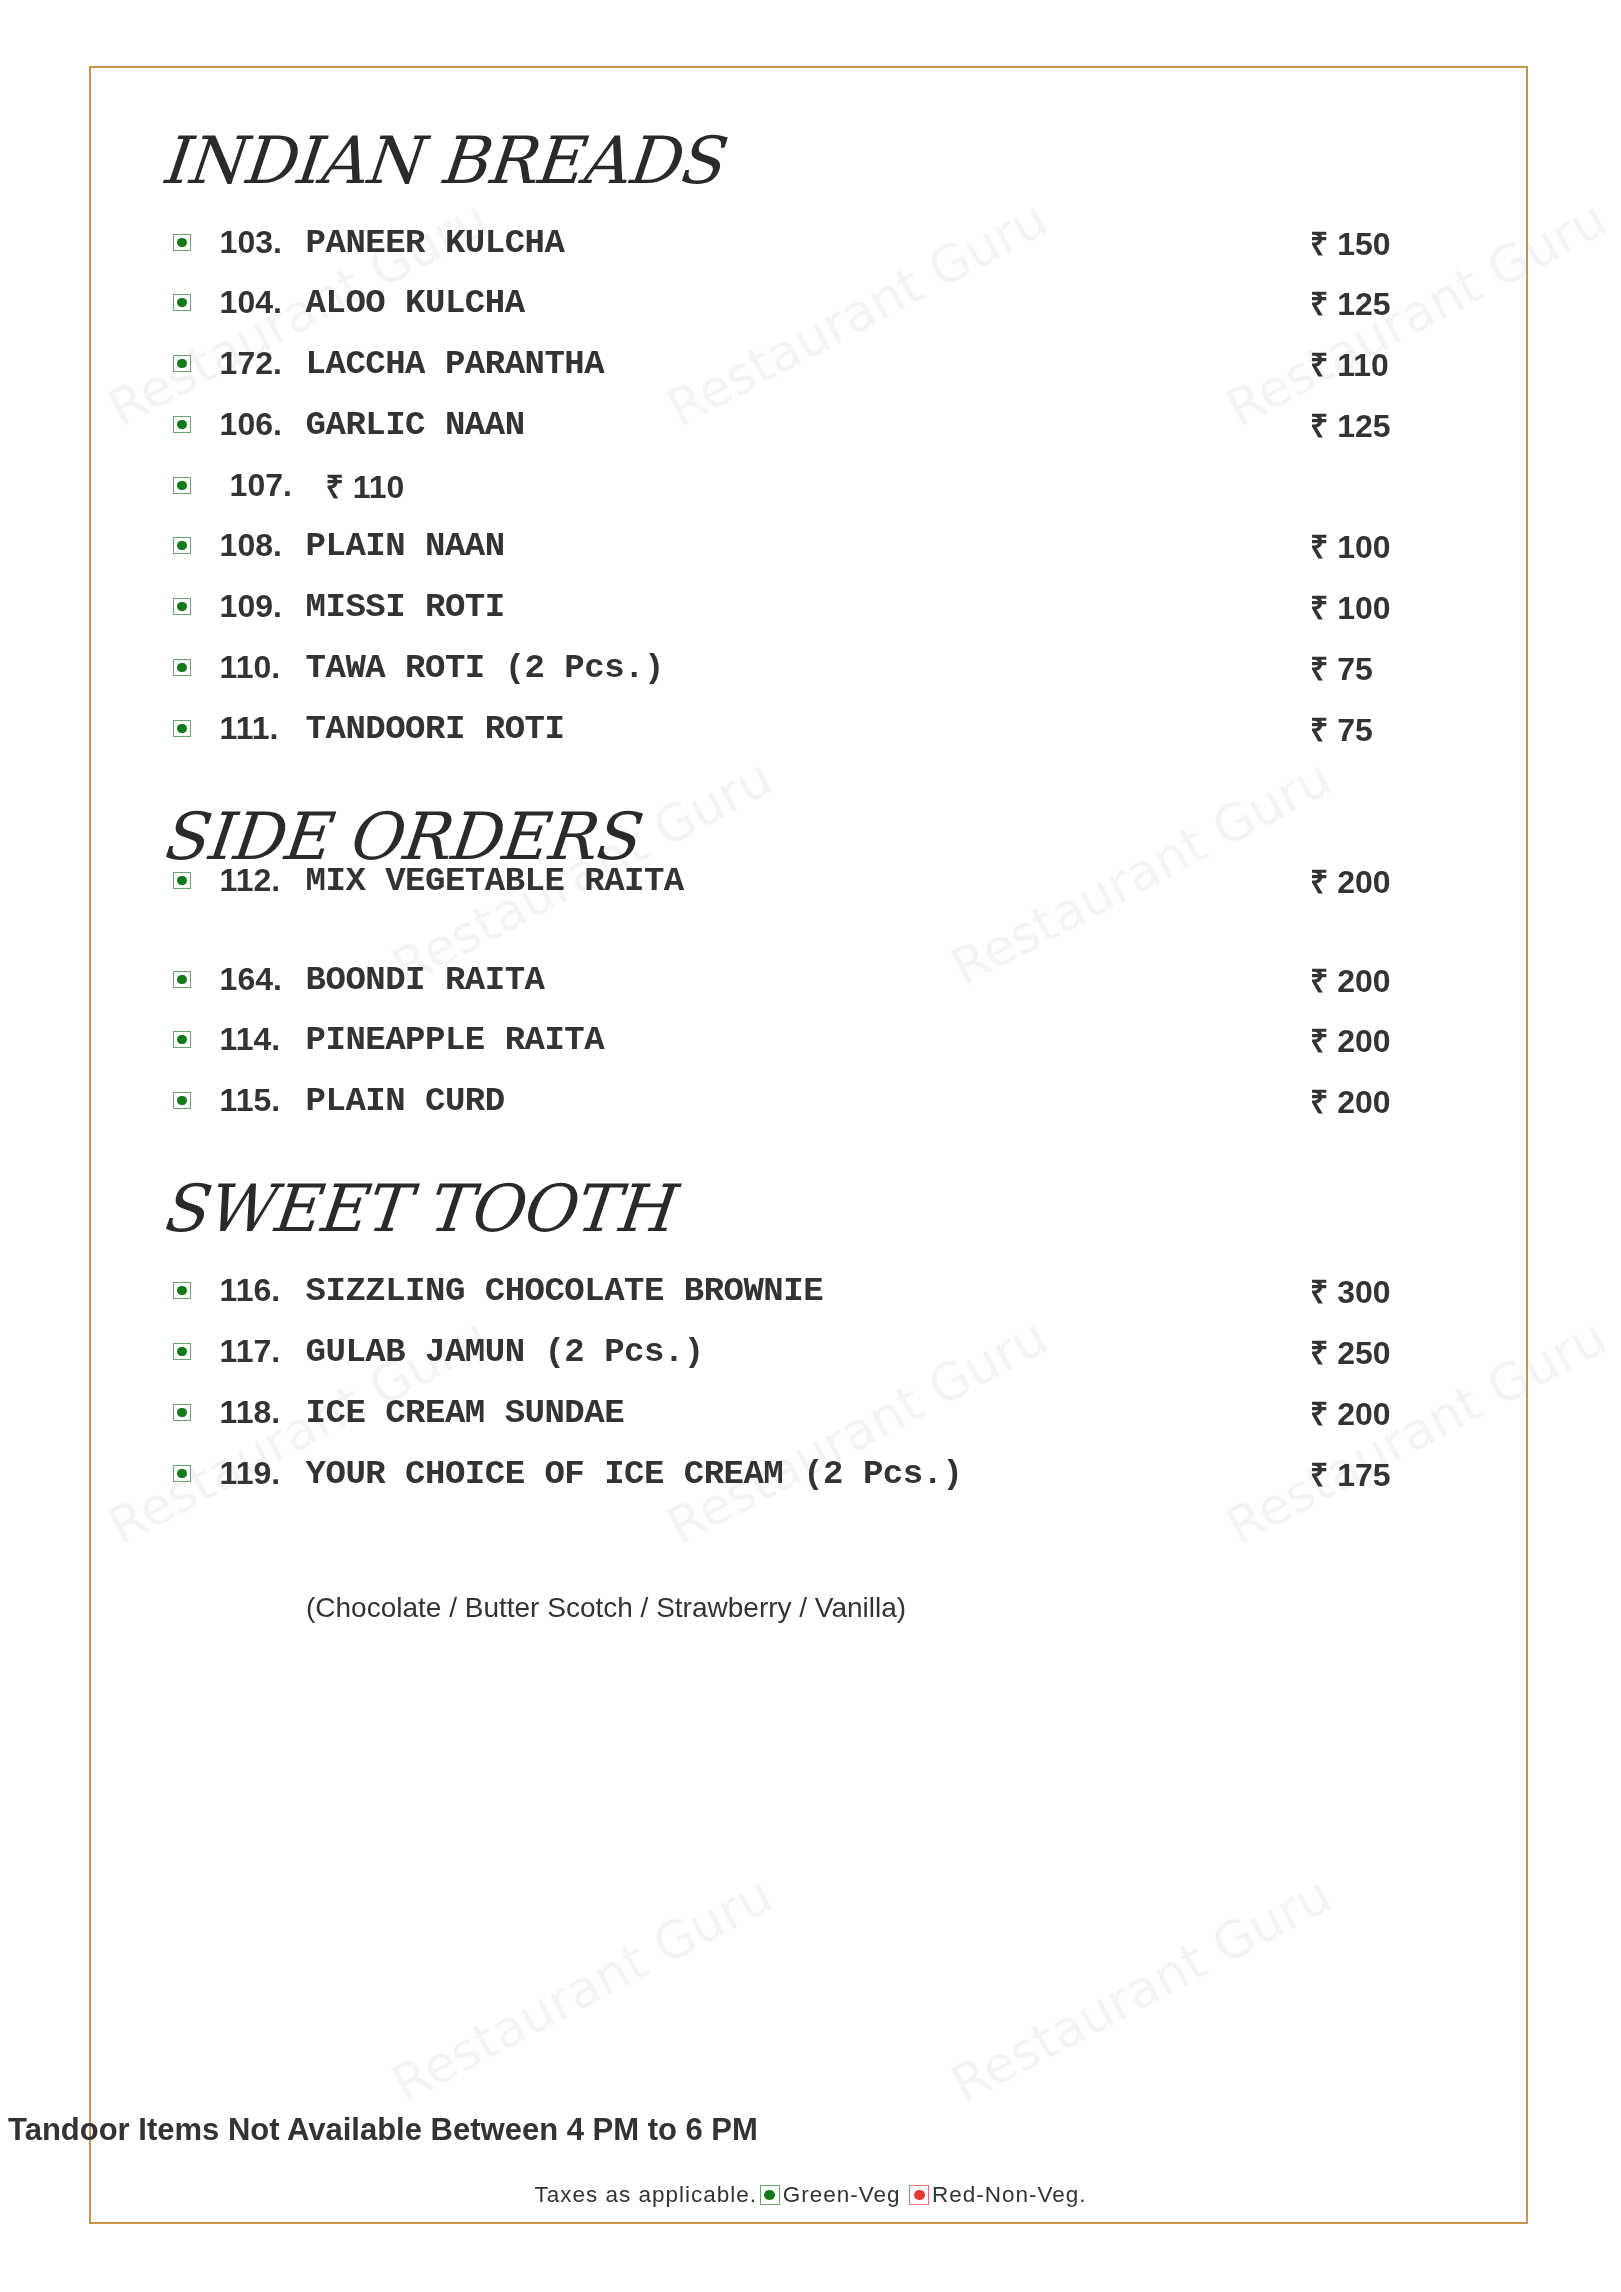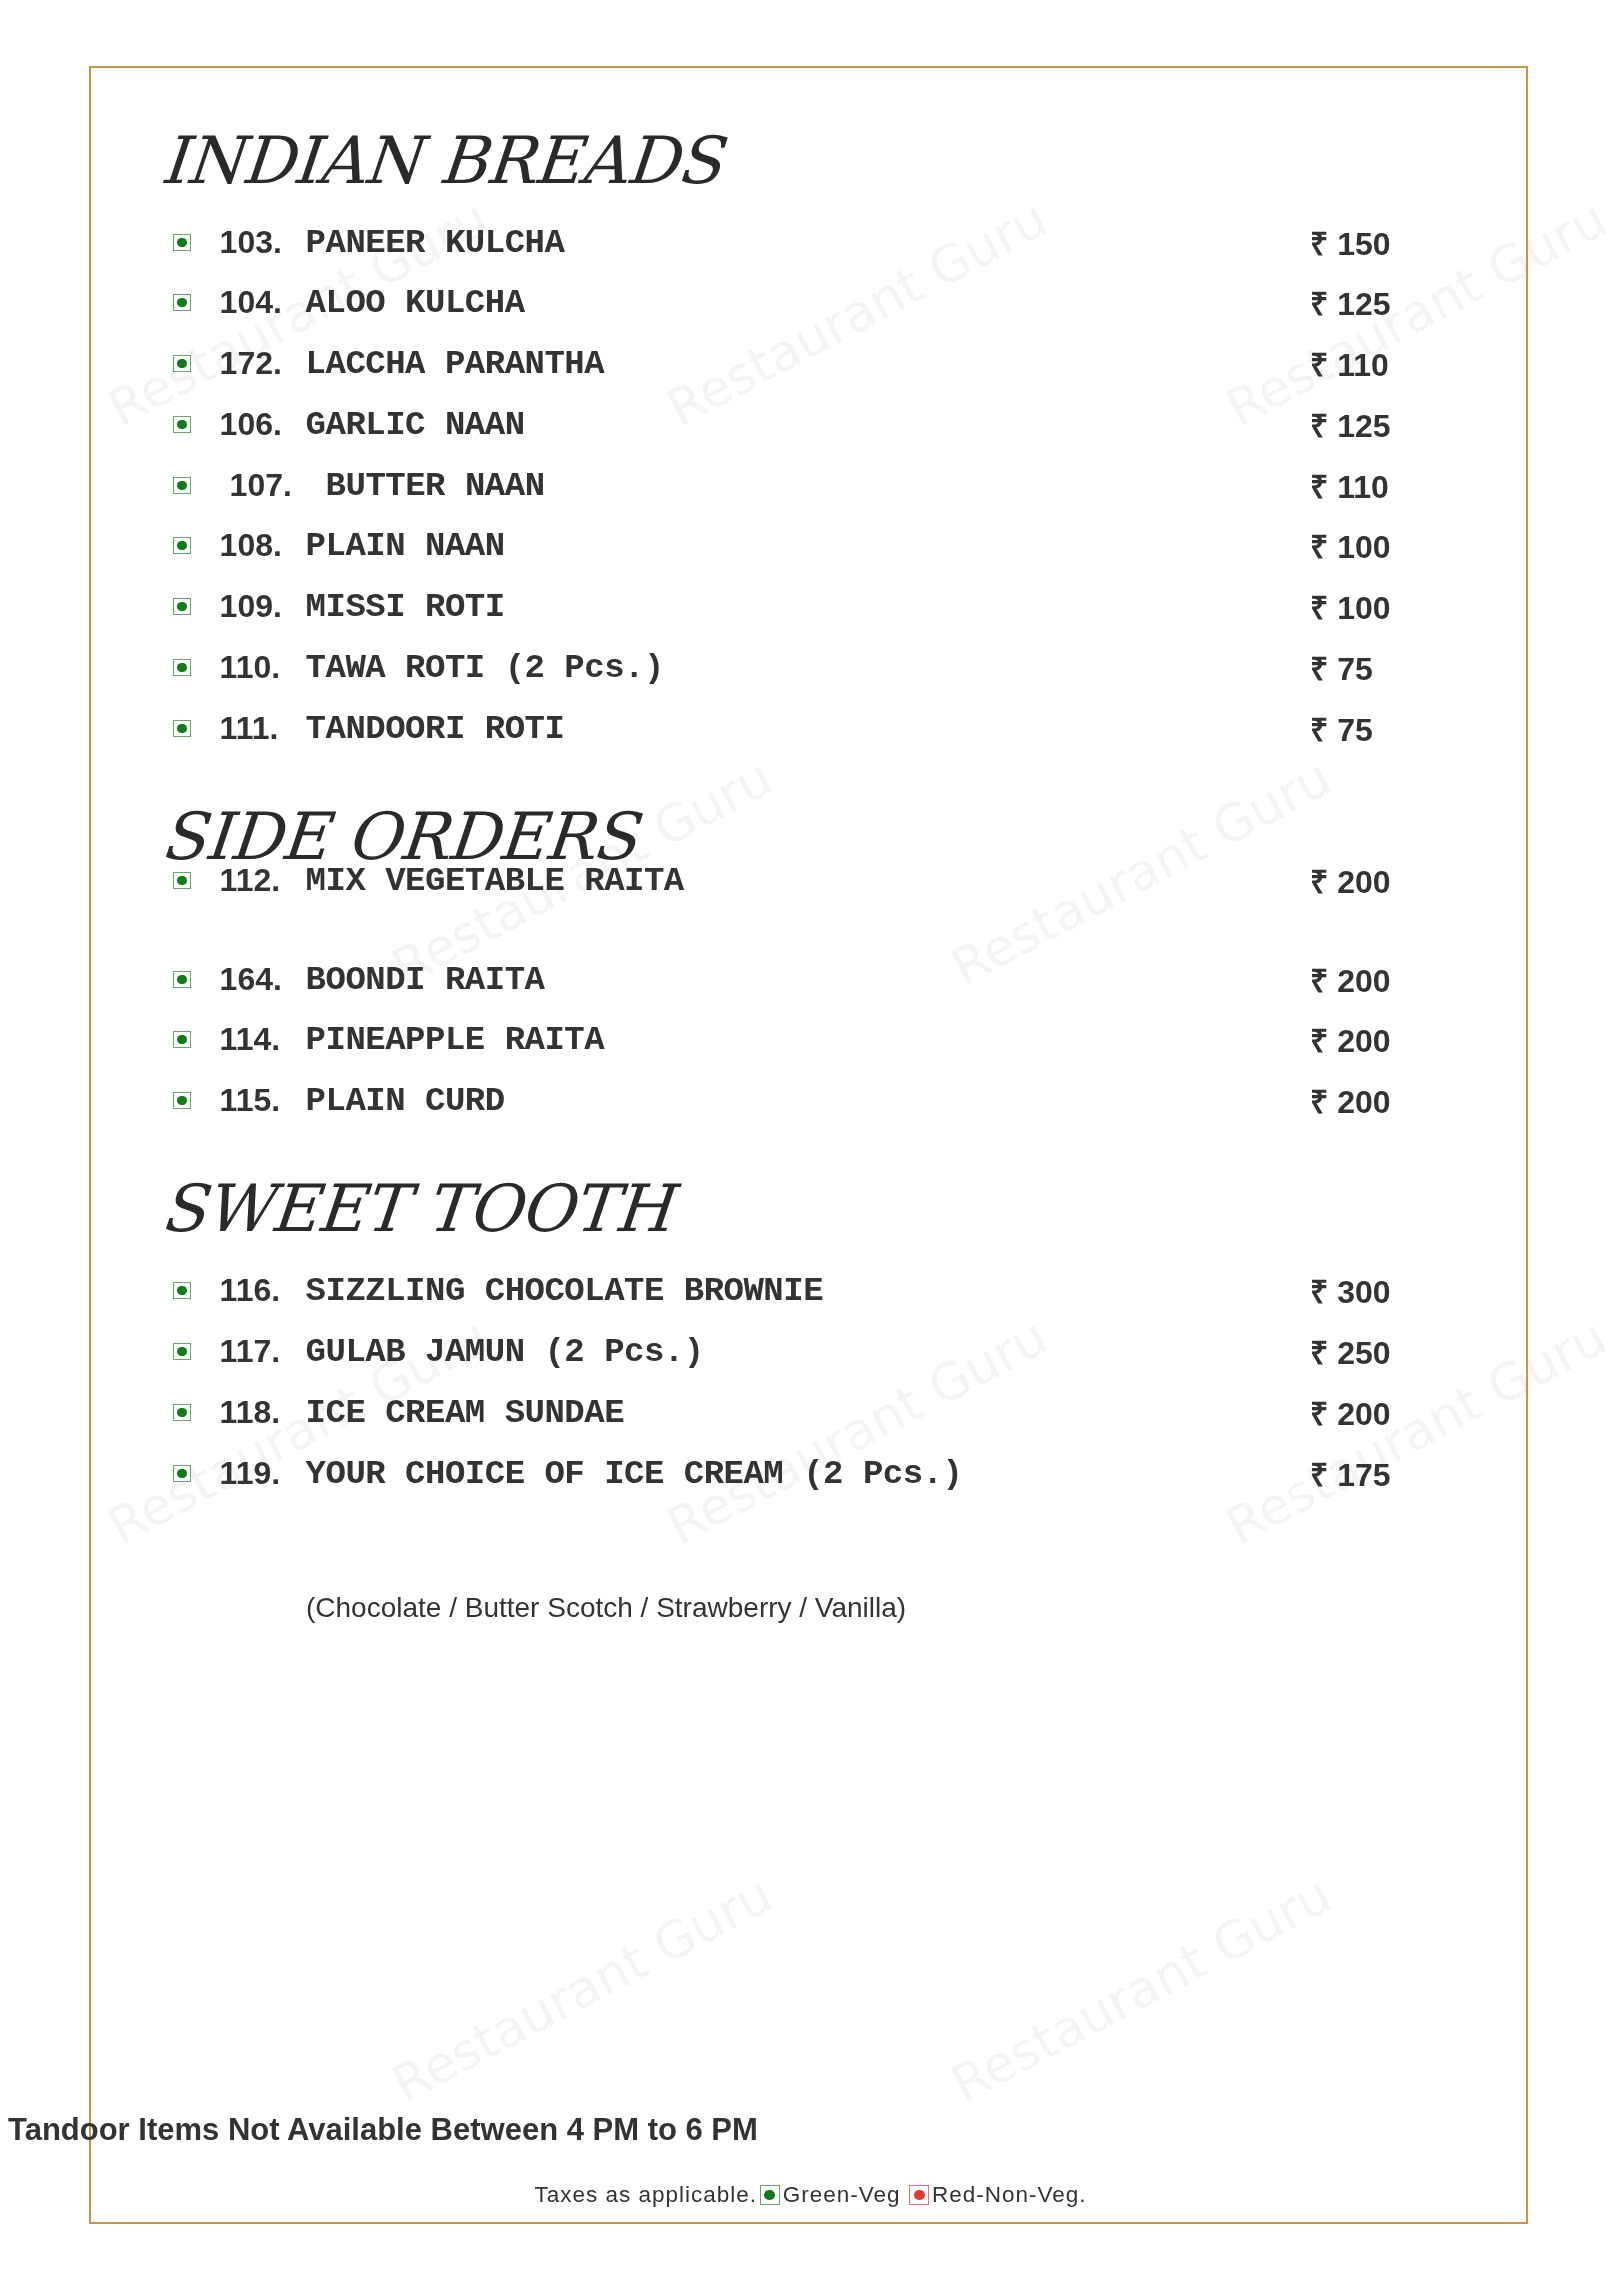--- a/index.html
+++ b/index.html
@@ -67,21 +67,20 @@
     </span>
     <span class="num">106.</span>
     <span class="name">GARLIC NAAN</span>
     <span class="price">₹ 125</span>
   </div>
 <div class="item" style="top:461px;gap:10px;">
     <span class="veg">
       <span class="dot"></span>
     </span>
     <span class="num">107.</span>
-    <span class="name">BUTTER NAAN</span>
     <span class="price">₹ 110</span>
   </div>
 <div class="item" style="top:521px;">
     <span class="veg">
       <span class="dot"></span>
     </span>
     <span class="num">108.</span>
     <span class="name">PLAIN NAAN</span>
     <span class="price">₹ 100</span>
   </div>

